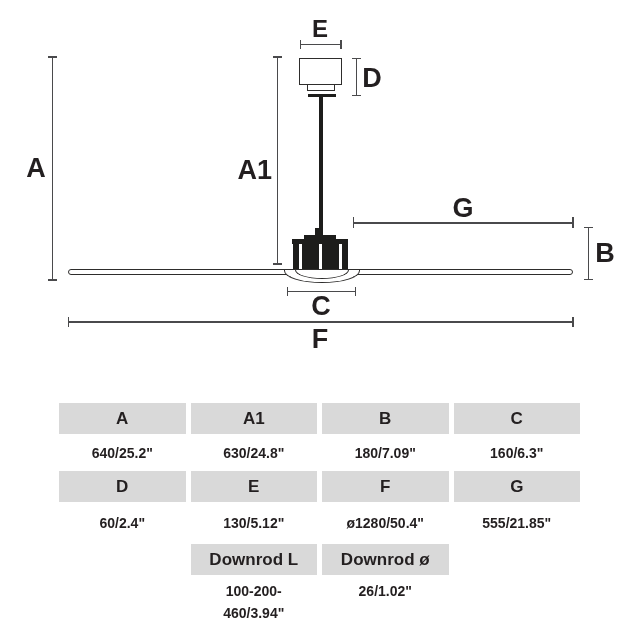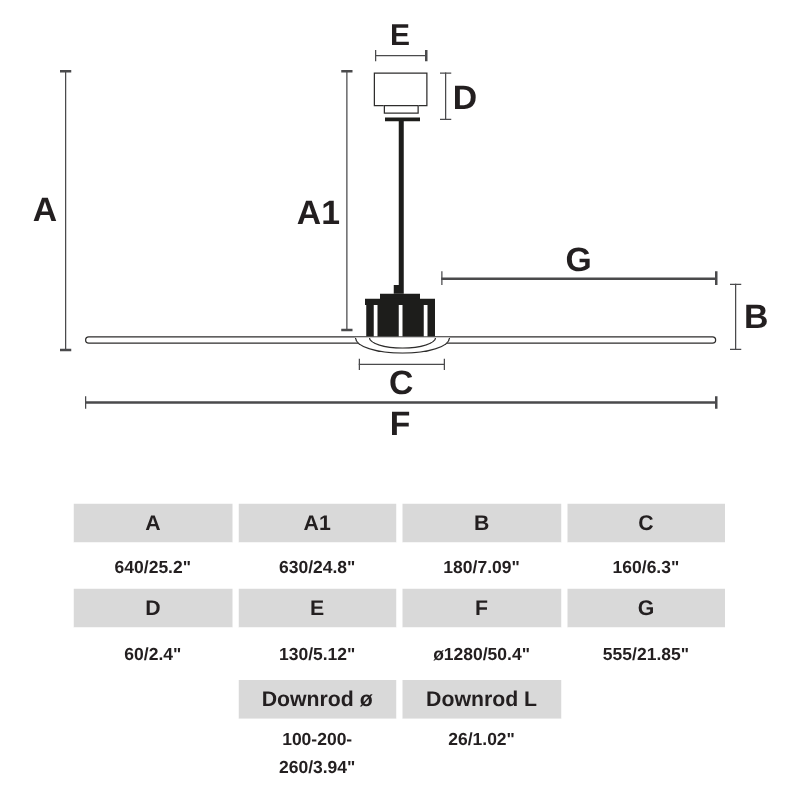--- a/index.html
+++ b/index.html
@@ -114,24 +114,24 @@
     <div class="cell th">E</div>
     <div class="cell th">F</div>
     <div class="cell th">G</div>
 
     <div class="cell td">60/2.4"</div>
     <div class="cell td">130/5.12"</div>
     <div class="cell td">ø1280/50.4"</div>
     <div class="cell td">555/21.85"</div>
 
     <div class="cell empty"></div>
+    <div class="cell th">Downrod L</div>
     <div class="cell th">Downrod ø</div>
-    <div class="cell th">Downrod L</div>
     <div class="cell empty"></div>
 
     <div class="cell empty"></div>
     <div class="cell td preline">100-200-
-260/3.94"</div>
+460/3.94"</div>
     <div class="cell td topalign">26/1.02"</div>
     <div class="cell empty"></div>
   </div>
 
 </div>
 
 </body></html>

